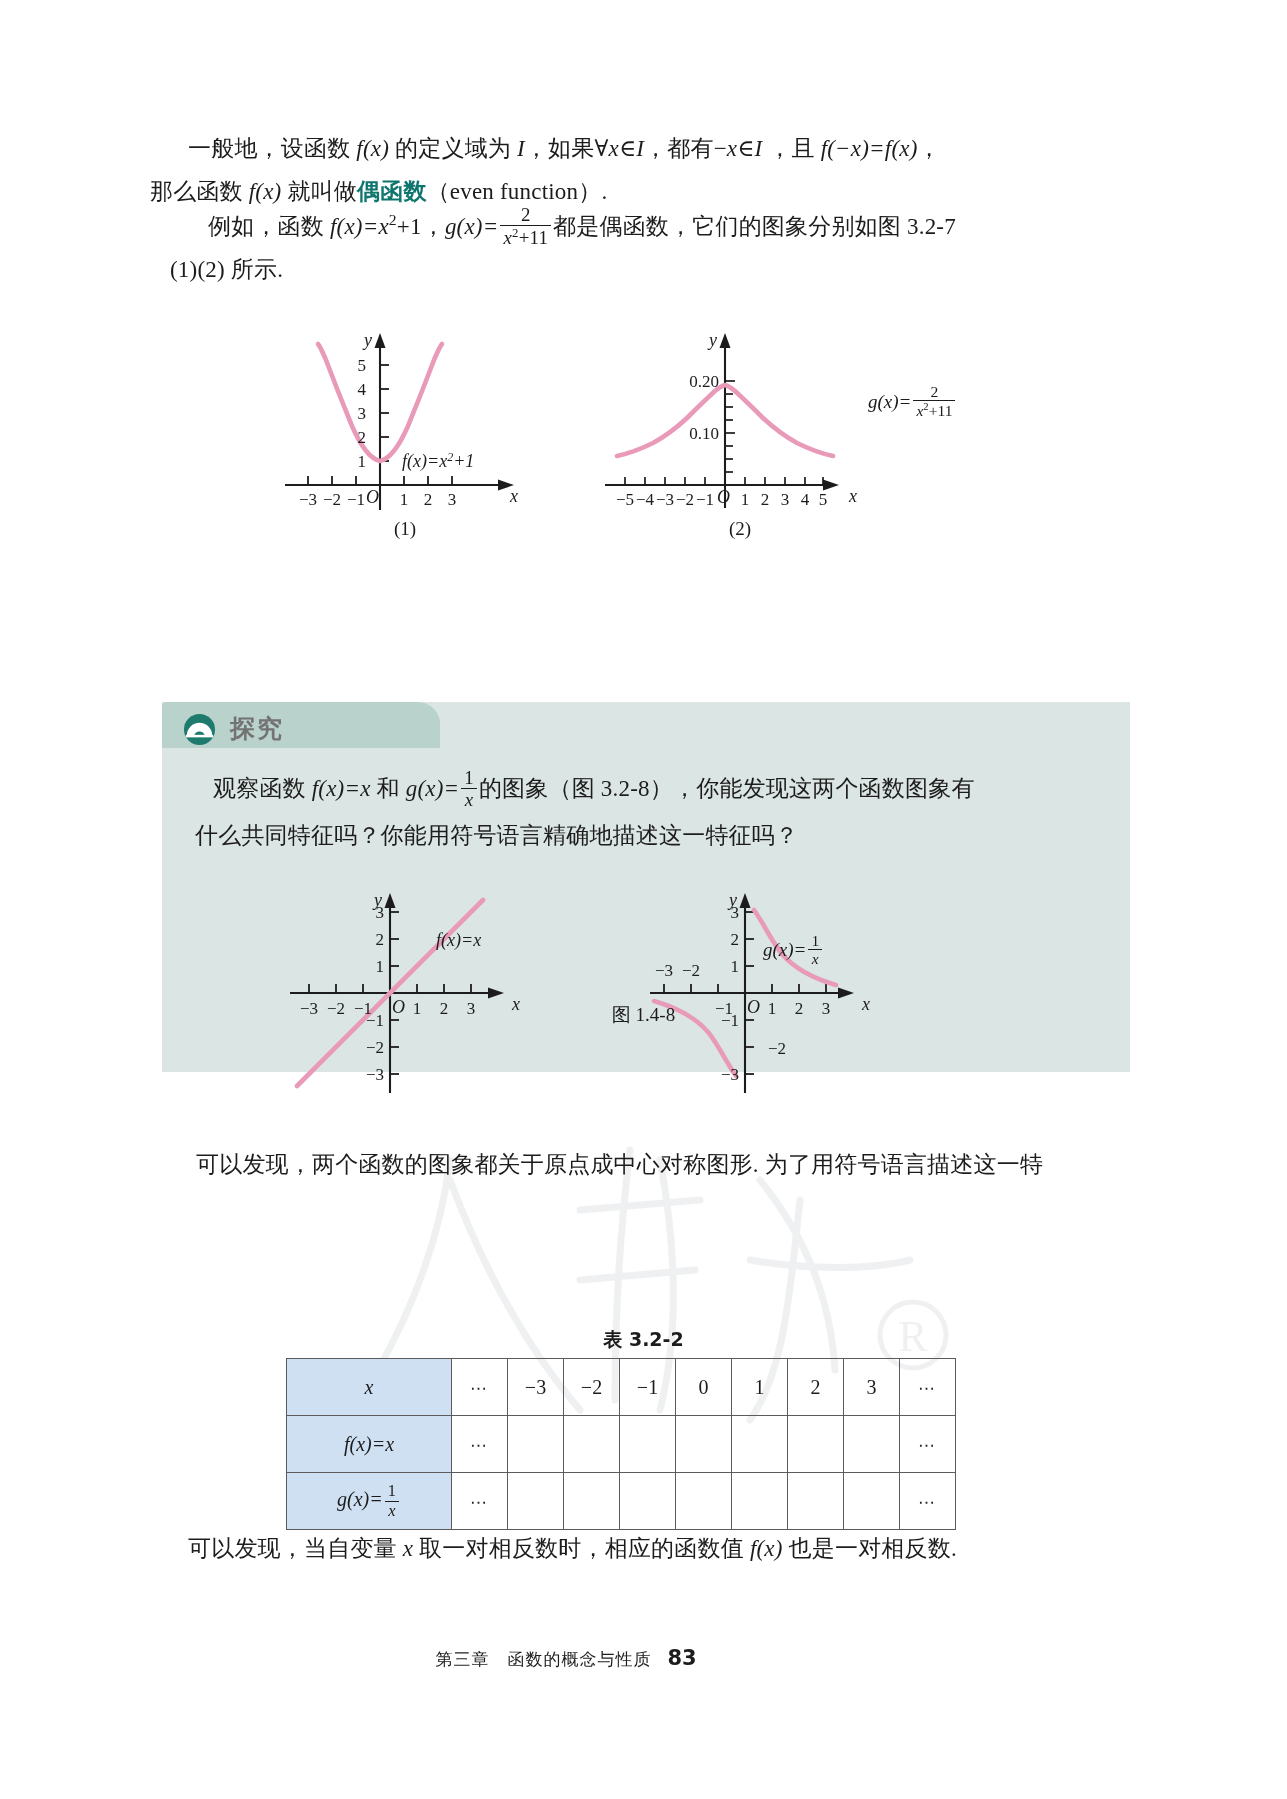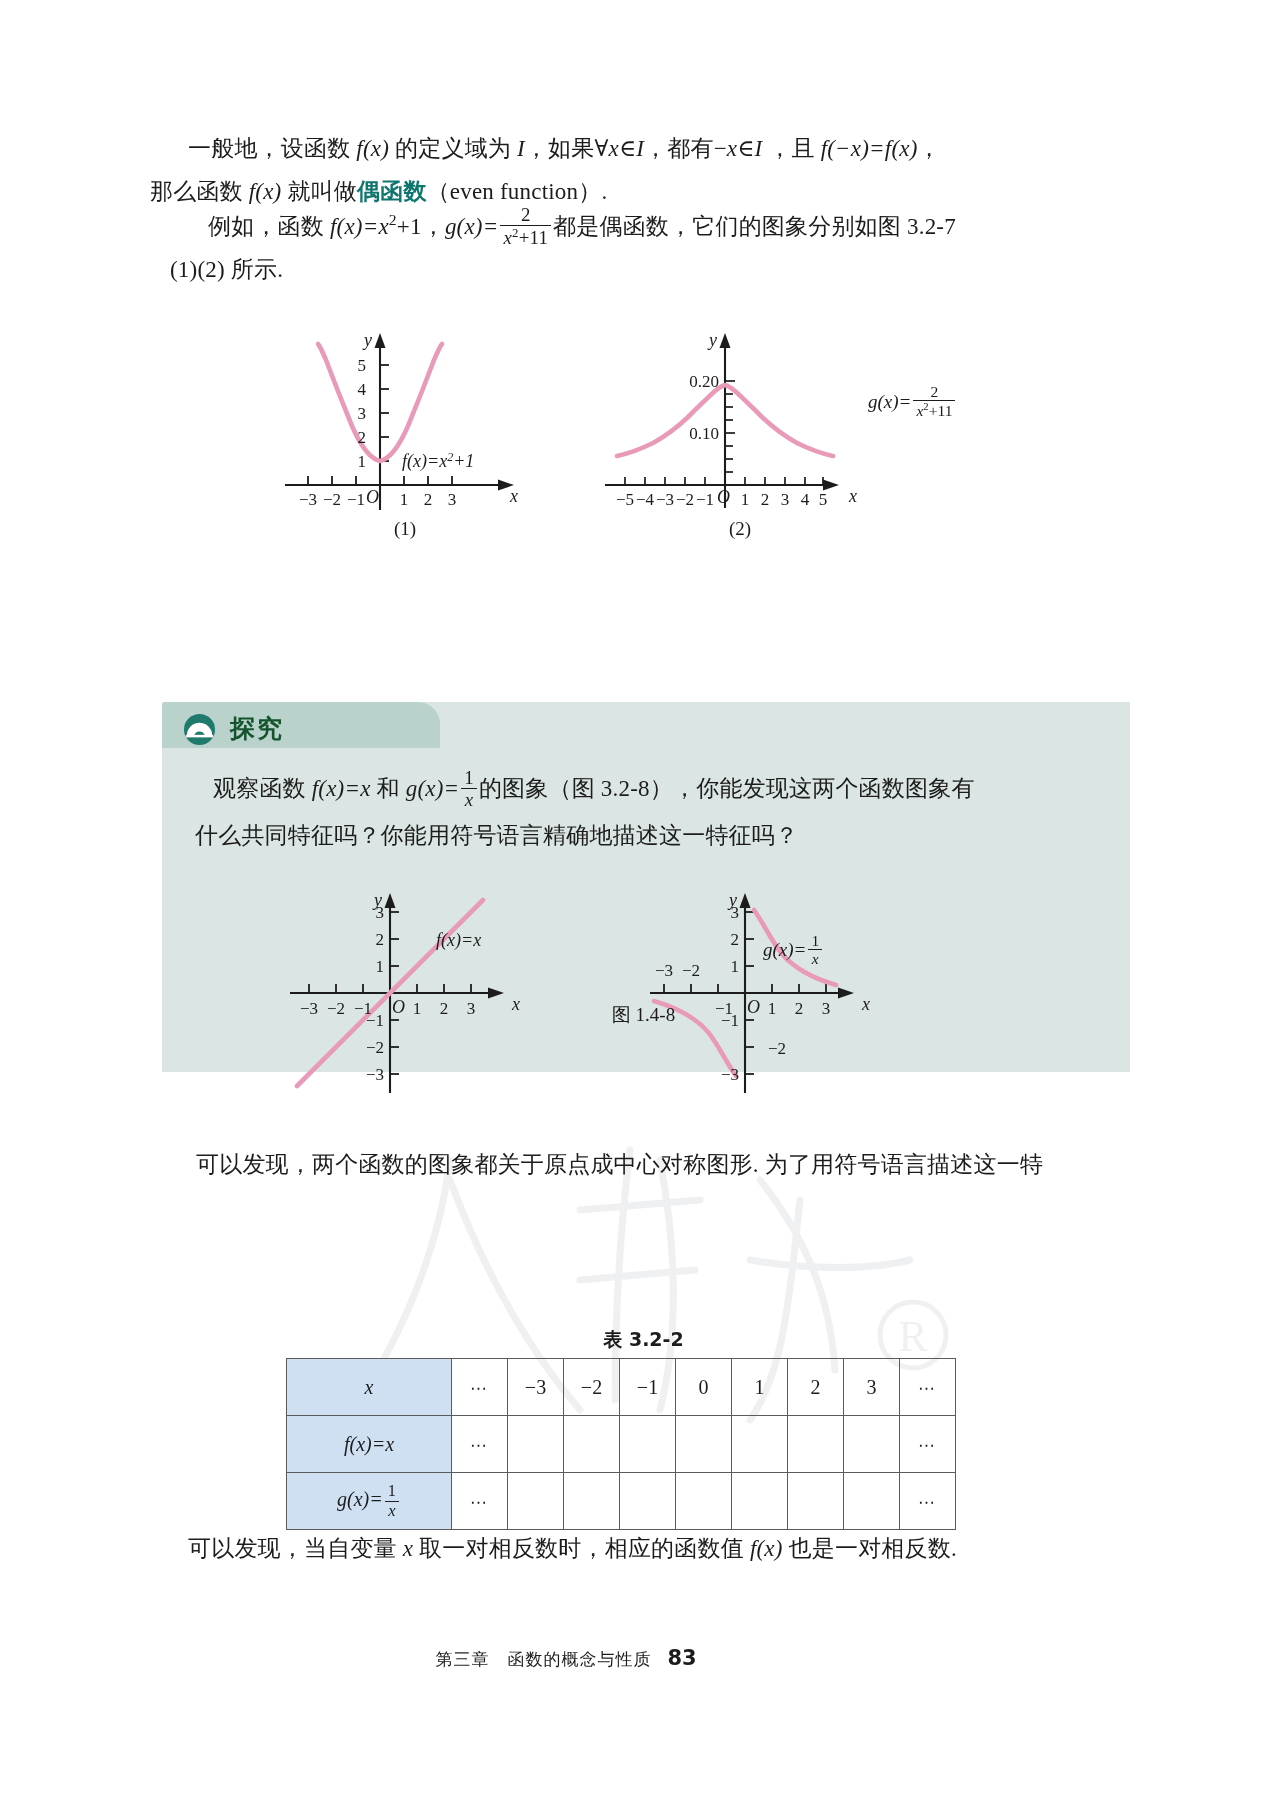--- a/index.html
+++ b/index.html
@@ -58,21 +58,21 @@
     position:absolute;left:162px;top:702px;width:968px;height:370px;
     background:#dbe5e3;
   }
   .explore-tab{
     position:absolute;left:162px;top:702px;width:278px;height:46px;
     background:#b9d2cb;border-radius:4px 22px 0 0;
   }
   .explore-tab-label{
     position:absolute;left:230px;top:712px;
     font-family:"DejaVu Sans","Liberation Sans",sans-serif;
-    font-size:25px;font-weight:700;color:#14532d;letter-spacing:2px;
+    font-size:25px;font-weight:700;color:#737373;letter-spacing:2px;
   }
   .explore-icon{position:absolute;left:183px;top:713px;width:33px;height:33px;}
 
   
   .tbl-title{
     position:absolute;left:0;right:0;top:1327px;text-align:center;
     font-family:"DejaVu Sans","Liberation Sans",sans-serif;
     font-size:19px;font-weight:700;color:#1c1c1c;
   }
   table.datatbl{

